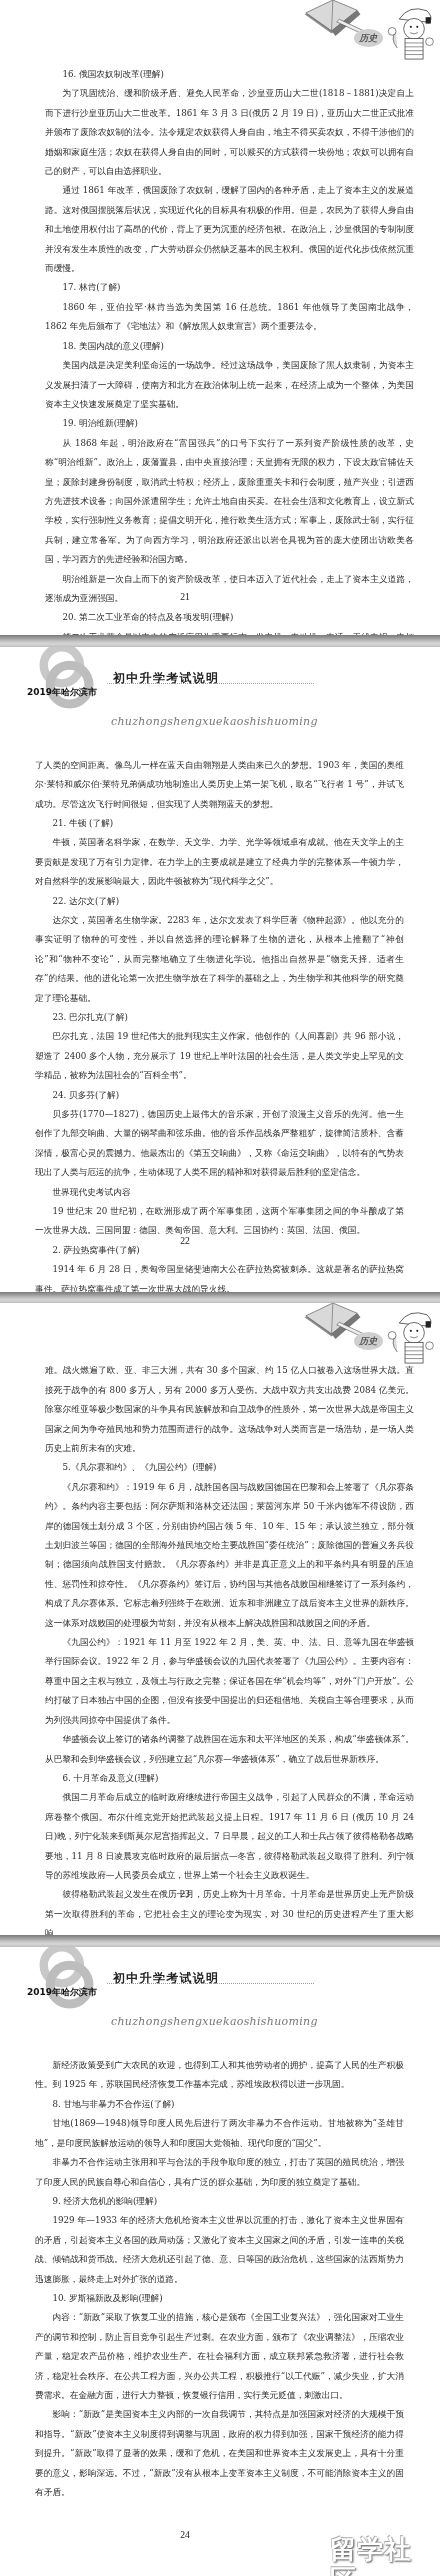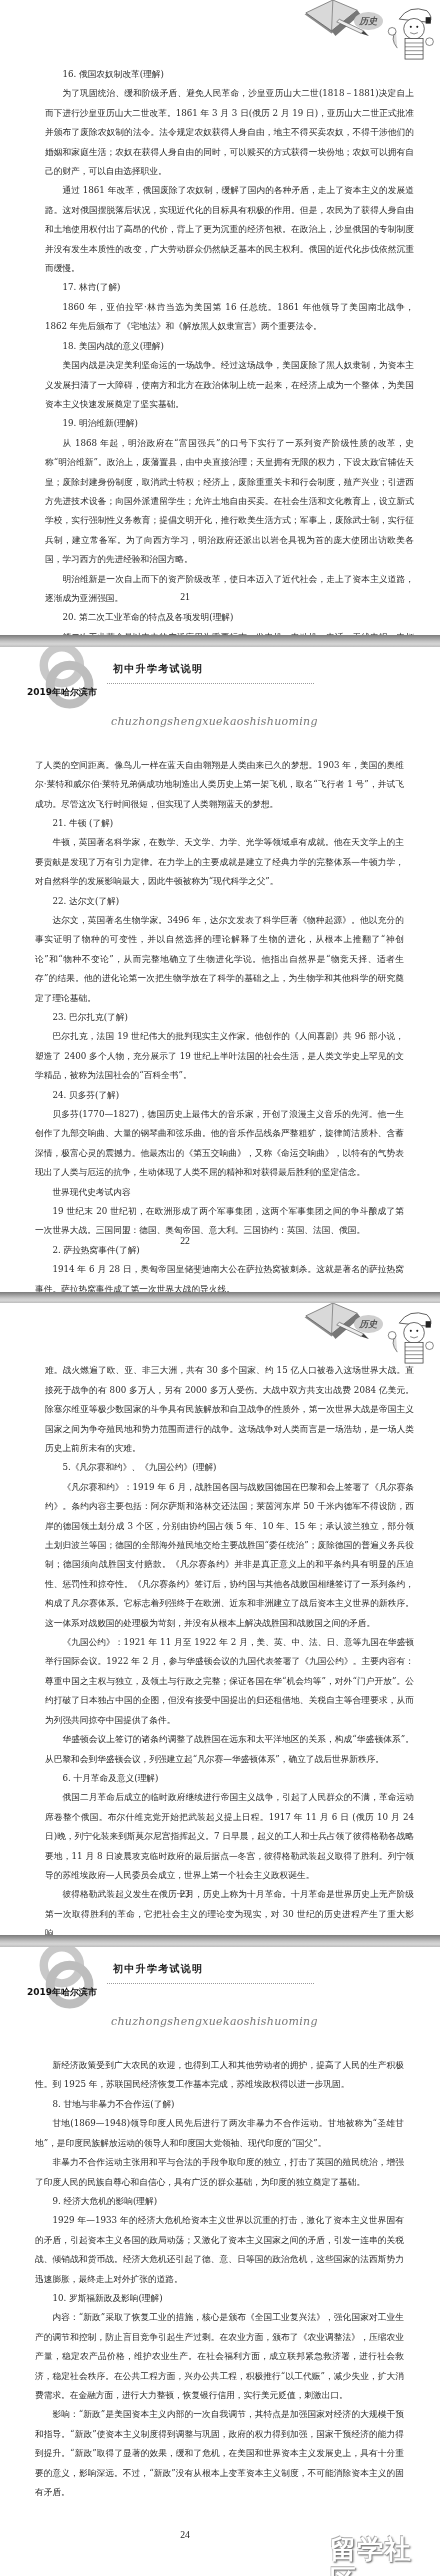--- a/index.html
+++ b/index.html
@@ -13,38 +13,38 @@
 
   .separator {
     height: 11.7px; width: 441px;
     background: linear-gradient(to bottom, #7a7a7a 0%, #9c9c9c 25%, #c6c6c6 55%, #d6d6d6 75%, #bdbdbd 100%);
   }
 
   
   .odd-header { position: absolute; top: 0; right: 0; width: 168px; height: 62px; }
   .book-icon { position: absolute; left: 26px; top: 0; width: 78px; height: 45px; }
   .history-badge {
-    position: absolute; left: 81px; top: 12px; width: 28.5px; height: 18px;
+    position: absolute; left: 81px; top: 29px; width: 28.5px; height: 18px;
     background: #cfcfcf; border-radius: 50%;
     font-family: "DejaVu Sans", sans-serif; font-style: italic; font-weight: bold;
     font-size: 9px; color: #555; text-align: center; line-height: 18px;
   }
   .kid-icon { position: absolute; left: 110px; top: 3.2px; width: 55px; height: 58px; }
 
   
   .even-header { position: absolute; top: 0; left: 0; width: 324px; height: 65px; }
   .rings-icon { position: absolute; left: 36px; top: 0; width: 71px; height: 65px; }
   .year-city {
     position: absolute; left: 27px; top: 39px;
     font-family: "DejaVu Sans", sans-serif; font-weight: bold; font-size: 9px; color: #111;
     letter-spacing: 0px;
   }
   .book-title {
-    position: absolute; left: 113px; top: 15px;
-    font-family: Liberation Mono, monospace; font-weight: bold; font-size: 10px; color: #222;
+    position: absolute; left: 113px; top: 23px;
+    font-family: Liberation Mono, monospace; font-weight: bold; font-size: 12px; color: #222;
     letter-spacing: 1.3px;
   }
   .dotted-rule { position: absolute; left: 107px; top: 36px; width: 207px; border-top: 0.6px dotted #9a9a9a; }
   .pinyin {
     position: absolute; left: 111px; top: 40px;
     font-family: "DejaVu Serif", serif; font-style: italic; font-size: 11px; color: #777;
     letter-spacing: 0.3px;
     margin-top: 28px;
   }
 
@@ -127,21 +127,21 @@
     <div class="book-title">初中升学考试说明</div>
     <div class="dotted-rule"></div>
     <div class="pinyin">chuzhongshengxuekaoshishuoming</div>
   </div>
 
   <div class="content even" style="top:64px;">
     <p style="text-indent:0">了人类的空间距离。像鸟儿一样在蓝天自由翱翔是人类由来已久的梦想。1903 年，美国的奥维尔·莱特和威尔伯·莱特兄弟俩成功地制造出人类历史上第一架飞机，取名“飞行者 1 号”，并试飞成功。尽管这次飞行时间很短，但实现了人类翱翔蓝天的梦想。</p>
     <p class="heading">21. 牛顿 (了解)</p>
     <p>牛顿，英国著名科学家，在数学、天文学、力学、光学等领域卓有成就。他在天文学上的主要贡献是发现了万有引力定律。在力学上的主要成就是建立了经典力学的完整体系—牛顿力学，对自然科学的发展影响最大，因此牛顿被称为“现代科学之父”。</p>
     <p class="heading">22. 达尔文(了解)</p>
-    <p>达尔文，英国著名生物学家。3496 年，达尔文发表了科学巨著《物种起源》。他以充分的事实证明了物种的可变性，并以自然选择的理论解释了生物的进化，从根本上推翻了“神创论”和“物种不变论”，从而完整地确立了生物进化学说。他指出自然界是“物竞天择、适者生存”的结果。他的进化论第一次把生物学放在了科学的基础之上，为生物学和其他科学的研究奠定了理论基础。</p>
+    <p>达尔文，英国著名生物学家。2283 年，达尔文发表了科学巨著《物种起源》。他以充分的事实证明了物种的可变性，并以自然选择的理论解释了生物的进化，从根本上推翻了“神创论”和“物种不变论”，从而完整地确立了生物进化学说。他指出自然界是“物竞天择、适者生存”的结果。他的进化论第一次把生物学放在了科学的基础之上，为生物学和其他科学的研究奠定了理论基础。</p>
     <p class="heading">23. 巴尔扎克(了解)</p>
     <p>巴尔扎克，法国 19 世纪伟大的批判现实主义作家。他创作的《人间喜剧》共 96 部小说，塑造了 2400 多个人物，充分展示了 19 世纪上半叶法国的社会生活，是人类文学史上罕见的文学精品，被称为法国社会的“百科全书”。</p>
     <p class="heading">24. 贝多芬(了解)</p>
     <p>贝多芬(1770—1827)，德国历史上最伟大的音乐家，开创了浪漫主义音乐的先河。他一生创作了九部交响曲、大量的钢琴曲和弦乐曲。他的音乐作品线条严整粗犷，旋律简洁质朴、含蓄深情，极富心灵的震撼力。他最杰出的《第五交响曲》，又称《命运交响曲》，以特有的气势表现出了人类与厄运的抗争，生动体现了人类不屈的精神和对获得最后胜利的坚定信念。</p>
     <p class="section-title">世界现代史考试内容</p>
     <p>19 世纪末 20 世纪初，在欧洲形成了两个军事集团，这两个军事集团之间的争斗酿成了第一次世界大战。三国同盟：德国、奥匈帝国、意大利。三国协约：英国、法国、俄国。</p>
     <p class="heading">2. 萨拉热窝事件(了解)</p>
     <p>1914 年 6 月 28 日，奥匈帝国皇储斐迪南大公在萨拉热窝被刺杀。这就是著名的萨拉热窝事件。萨拉热窝事件成了第一次世界大战的导火线。</p>
     <p class="heading">3. 凡尔登战役(了解)</p>
 

